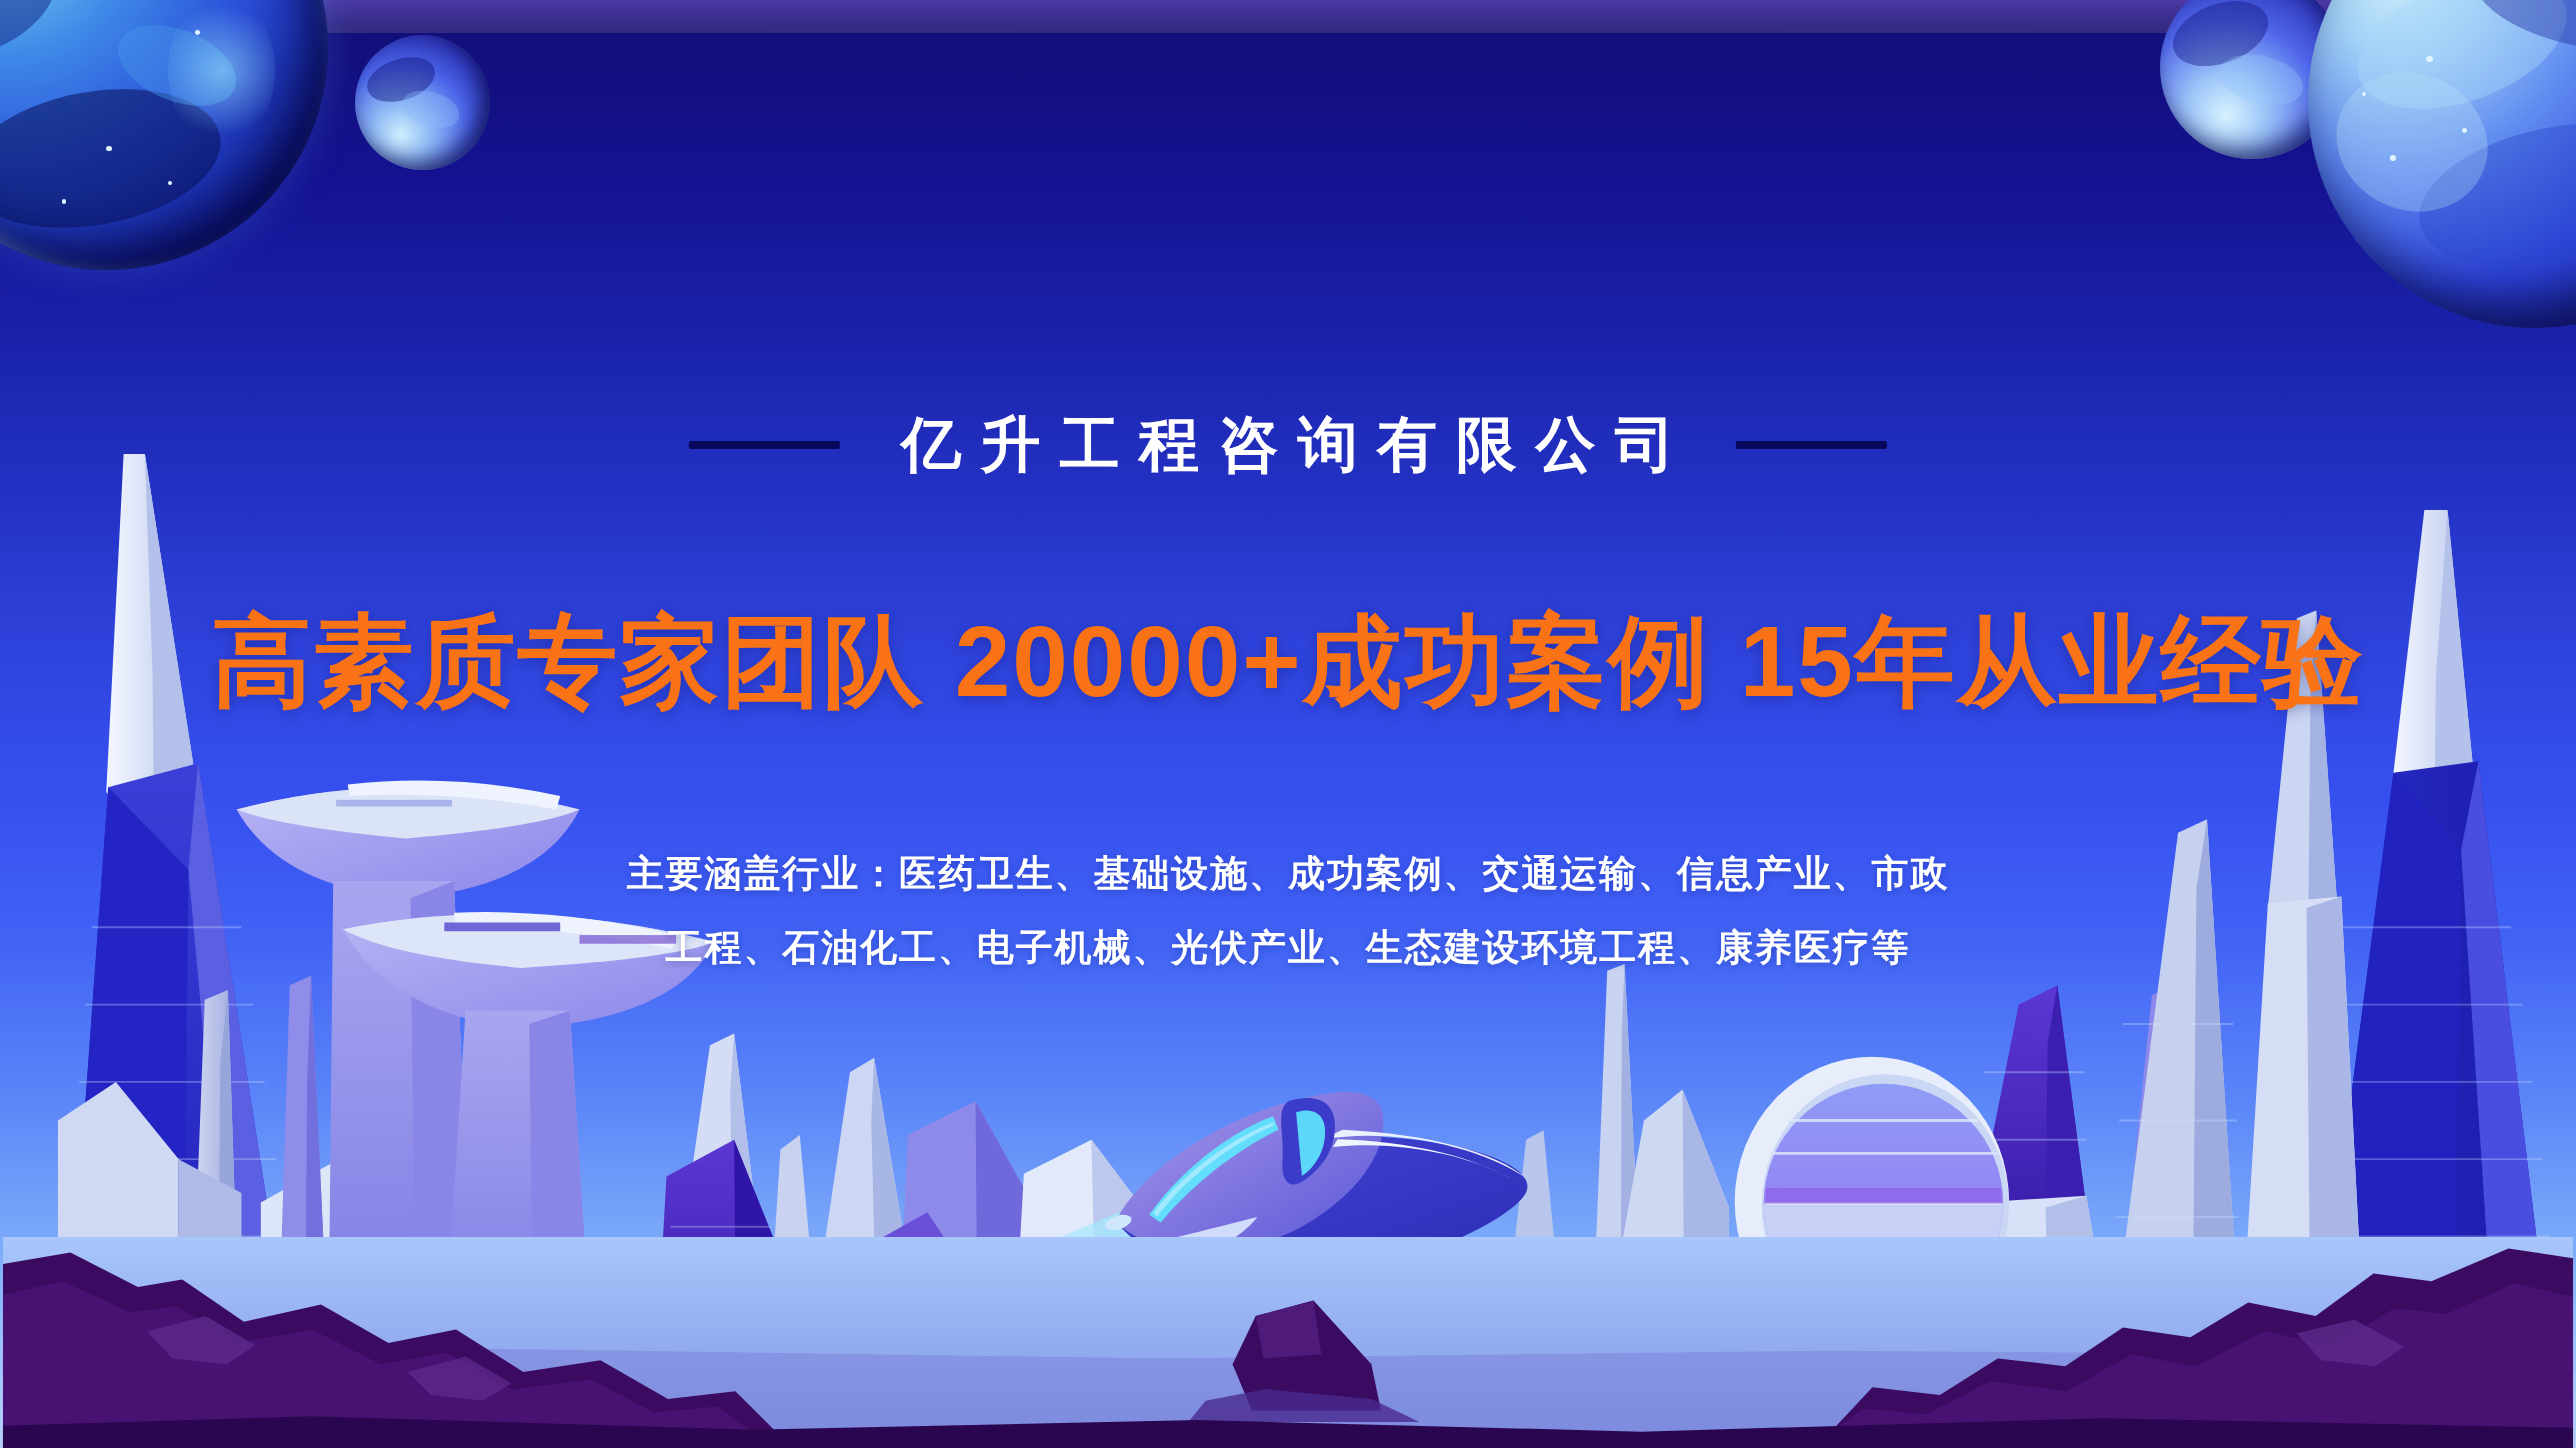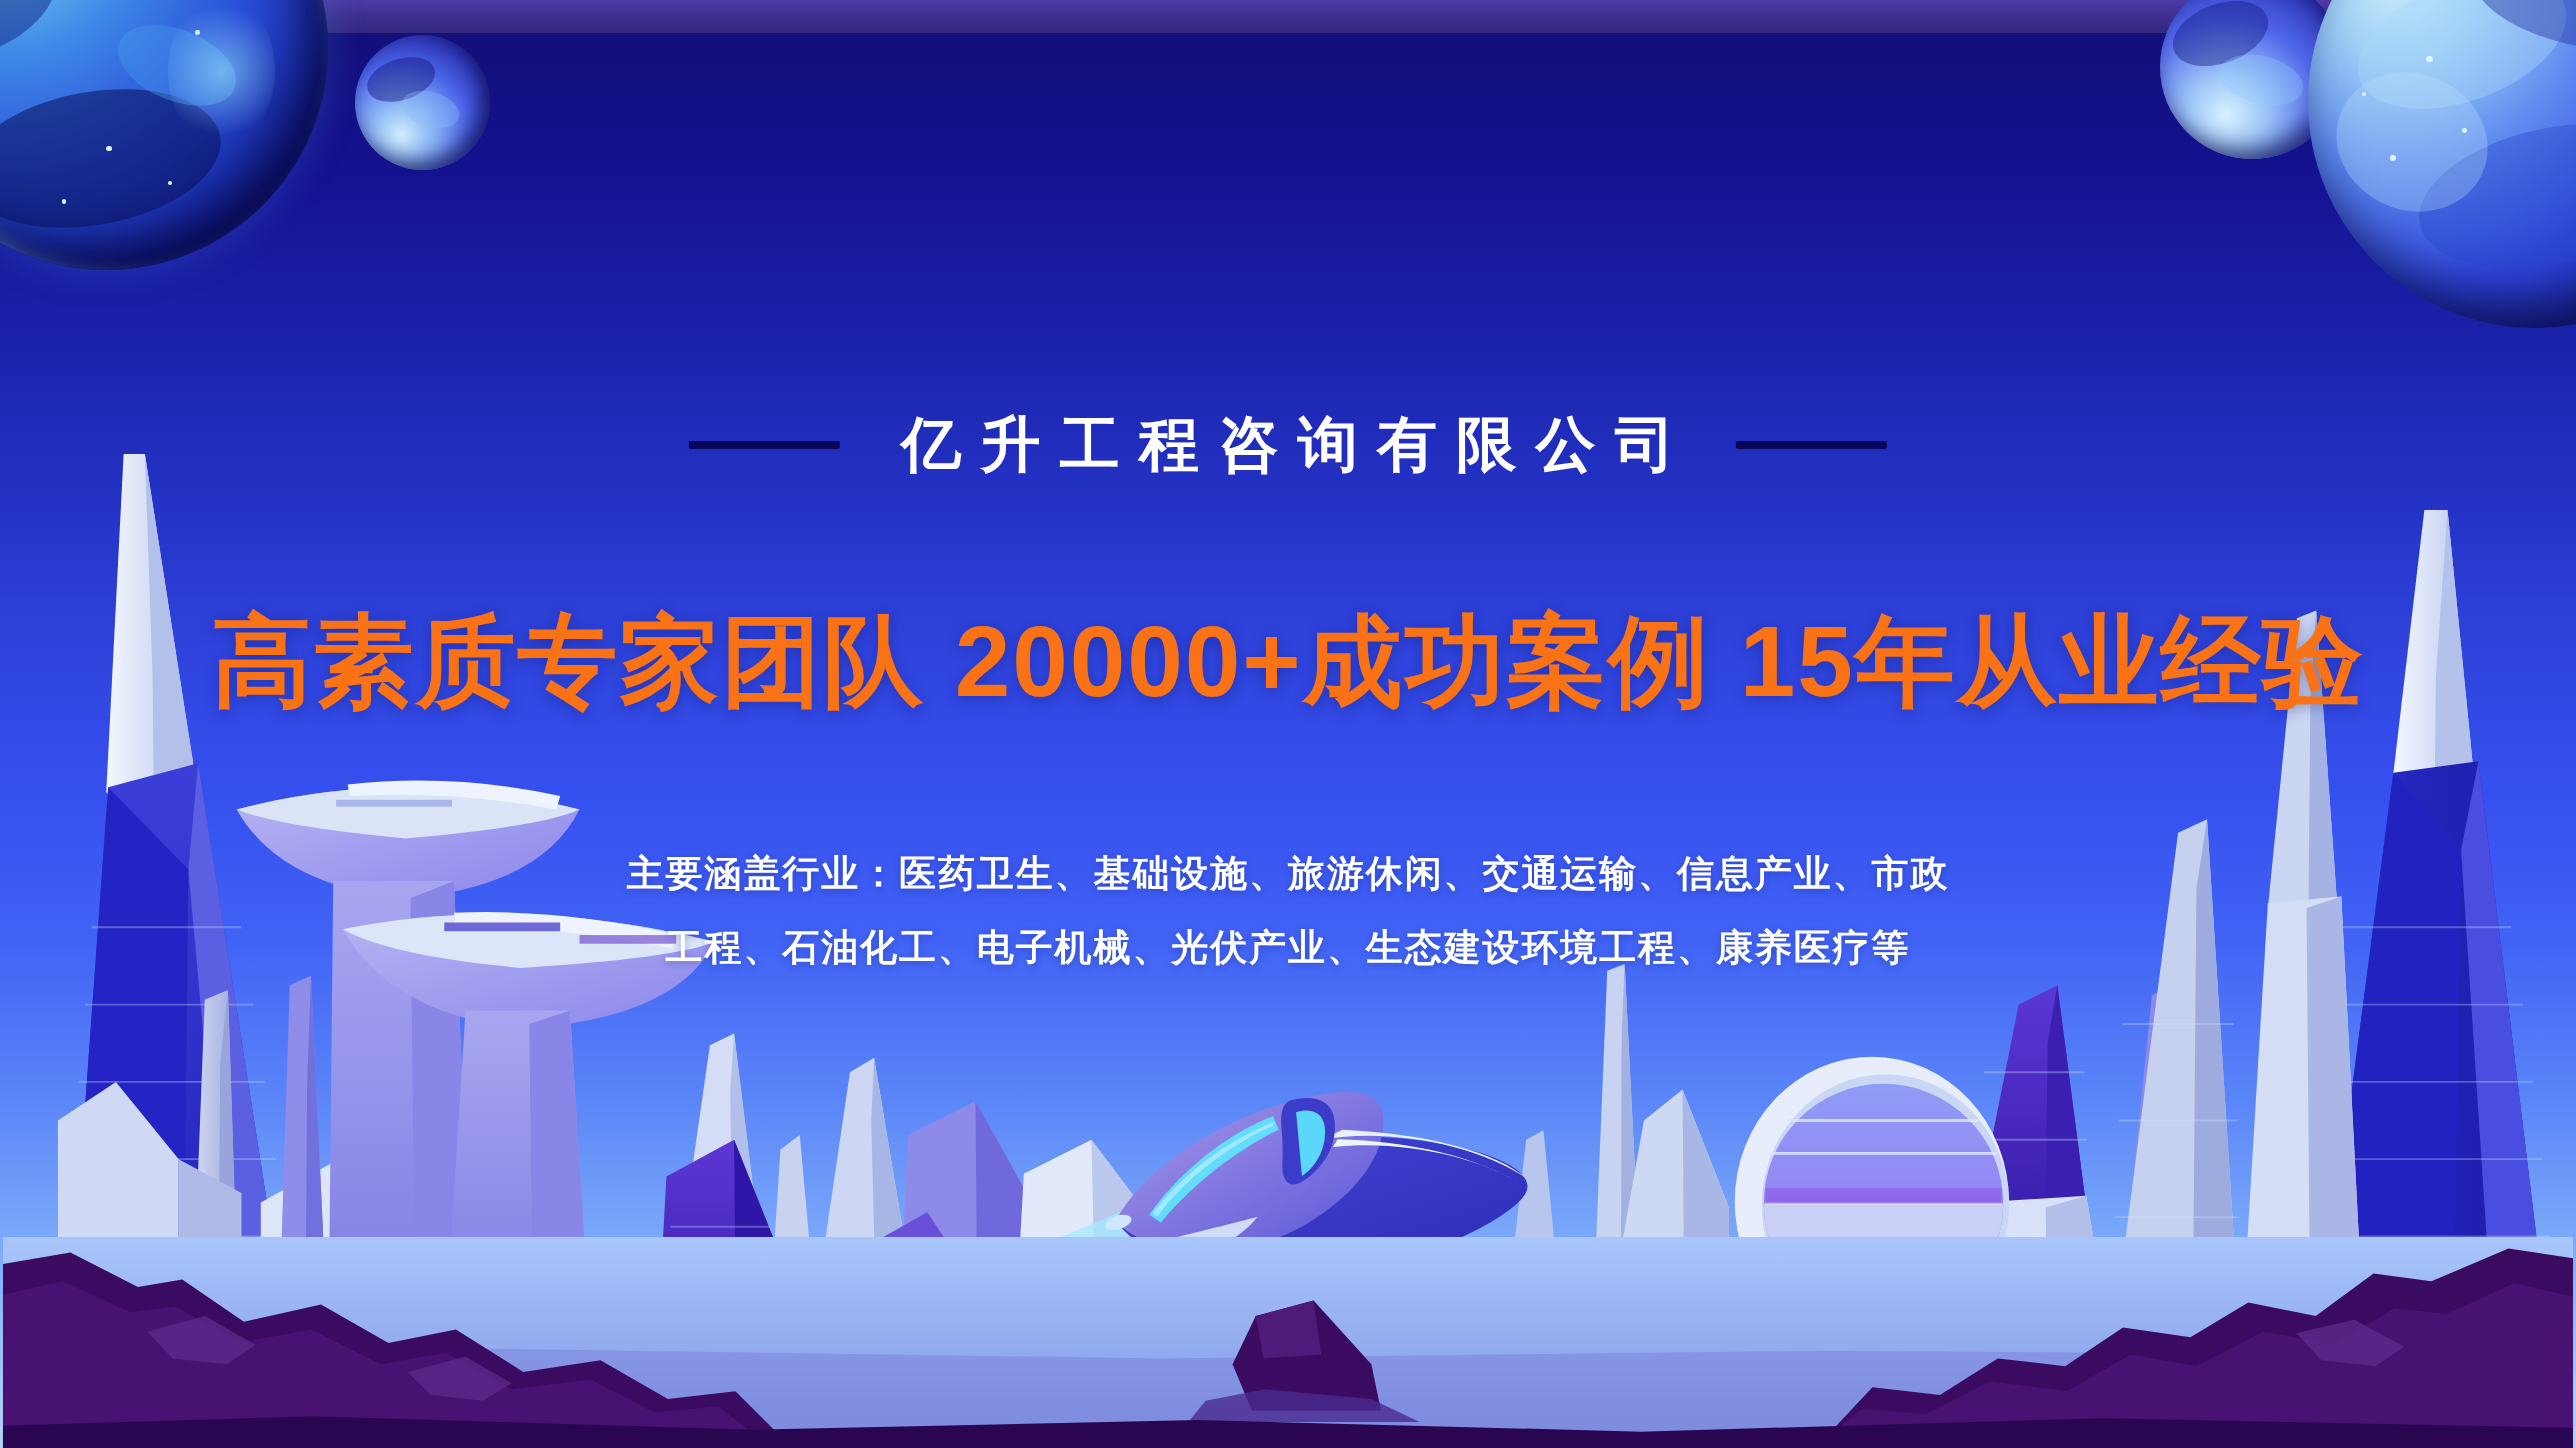--- a/index.html
+++ b/index.html
@@ -445,17 +445,17 @@
   </div>
 
   <div class="company-row">
     <div class="deco-line"></div>
     <div class="company-name">亿升工程咨询有限公司</div>
     <div class="deco-line"></div>
   </div>
 
   <div class="headline">高素质专家团队  20000+成功案例  15年从业经验</div>
 
-  <div class="subline" id="sub1">主要涵盖行业：医药卫生、基础设施、旅游休闲、交通运输、信息产业、市政</div>
+  <div class="subline" id="sub1">主要涵盖行业：医药卫生、基础设施、成功案例、交通运输、信息产业、市政</div>
   <div class="subline" id="sub2">工程、石油化工、电子机械、光伏产业、生态建设环境工程、康养医疗等</div>
 
 </div>
 
 
 </body></html>

